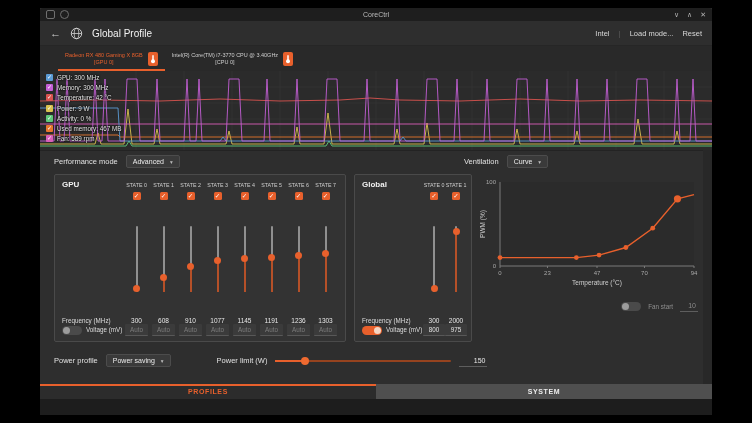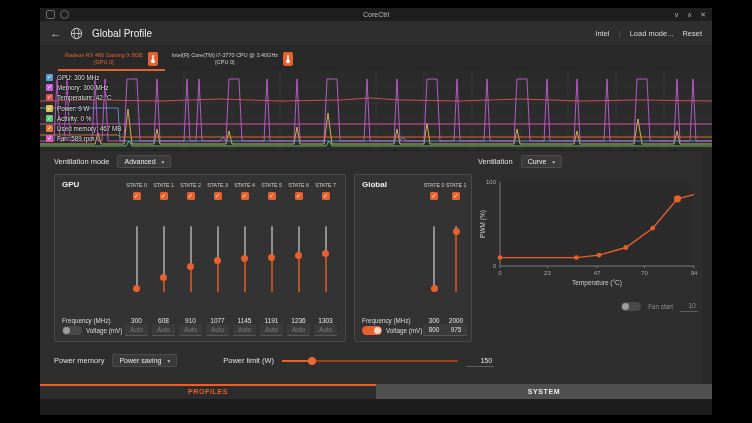--- a/index.html
+++ b/index.html
@@ -43,30 +43,30 @@
   .legend-label{font-size:6.3px;color:#e6e6e6;text-shadow:0 0 2px #000,0 0 2px #000;white-space:nowrap;}
 
   
   .content{position:absolute;top:142px;left:0;right:0;height:234px;}
   .content-edge{position:absolute;right:0;top:0;width:9px;height:100%;background:#282828;}
   .row{position:absolute;display:flex;align-items:center;gap:8px;}
   .lbl{font-size:7.5px;color:#e0e0e0;white-space:nowrap;}
   .select{display:flex;align-items:center;gap:6px;background:#3a3a3a;border:1px solid #4c4c4c;border-radius:2px;padding:2px 6px;font-size:7px;color:#ececec;white-space:nowrap;}
   .caret{font-size:5.5px;color:#bbb;}
   .perf-row{left:14px;top:5px;}
-  .vent-row{left:438px;top:5px;}
+  .vent-row{left:424px;top:5px;}
   .power-row{left:14px;top:204px;}
   .limit{margin-left:38px;}
 
   
   .panel{position:absolute;background:#333;border:1px solid #4a4a4a;border-radius:2px;display:flex;flex-direction:column;padding:5px 4px;box-sizing:border-box;}
   #gpu-panel{left:14px;top:24px;width:292px;height:168px;}
   #mem-panel{left:314px;top:24px;width:118px;height:168px;}
   .prow{display:flex;align-items:center;}
-  .plabel{flex:0 0 64px;padding-left:3px;box-sizing:border-box;display:flex;align-items:center;gap:4px;}
+  .plabel{flex:0 0 64px;padding-left:3px;box-sizing:border-box;display:flex;align-items:flex-start;gap:4px;}
   .ptitle2{font-size:8px;font-weight:bold;color:#f0f0f0;}
   .small{font-size:6.3px;color:#dcdcdc;}
   .dim{color:#8f8f8f;}
   .pcells{display:flex;}
   .cell{display:flex;align-items:center;justify-content:center;box-sizing:border-box;}
   .statelbl{font-size:5.3px;color:#cfcfcf;white-space:nowrap;}
   .slider-row{flex:1;}
   .volt-row{margin-top:auto;}
   .checkbox{width:8px;height:8px;background:#e8602c;border-radius:1.5px;color:#fff;font-size:6.5px;line-height:8px;text-align:center;}
   .vtrack{position:relative;width:2px;height:66px;background:#909090;border-radius:1px;}
@@ -220,21 +220,21 @@
             <div class="cb" style="background: rgb(217, 95, 184);">✓</div>
             <div class="legend-label">Fan: 589 rpm</div>
           </div>
         </div>
     </div>
 
     <div class="content">
       <div class="content-edge"></div>
 
       <div class="row perf-row">
-        <span class="lbl">Ventilation mode</span>
+        <span class="lbl">Performance mode</span>
         <div class="select">
           <span>Advanced</span>
           <span class="caret">▾</span>
         </div>
       </div>
 
       <div class="panel" id="gpu-panel">
         <div class="prow">
           <div class="plabel">
               <span class="ptitle2">GPU</span>
@@ -505,21 +505,21 @@
 
       <div class="fanstart-row">
         <span class="toggle off" id="fanstart-toggle">
             <span class="knob"></span>
           </span>
         <span class="small dim">Fan start</span>
         <div class="valuebox dim">10</div>
       </div>
 
       <div class="row power-row">
-        <span class="lbl">Power memory</span>
+        <span class="lbl">Power profile</span>
         <div class="select">
           <span>Power saving</span>
           <span class="caret">▾</span>
         </div>
         <span class="lbl limit">Power limit (W)</span>
         <div class="hslider">
           <div class="hs-track"></div>
           <div class="hs-fill" id="power-fill" style="width: 29.92px;"></div>
           <div class="hs-handle" id="power-handle" style="left: 25.92px;"></div>
         </div>

